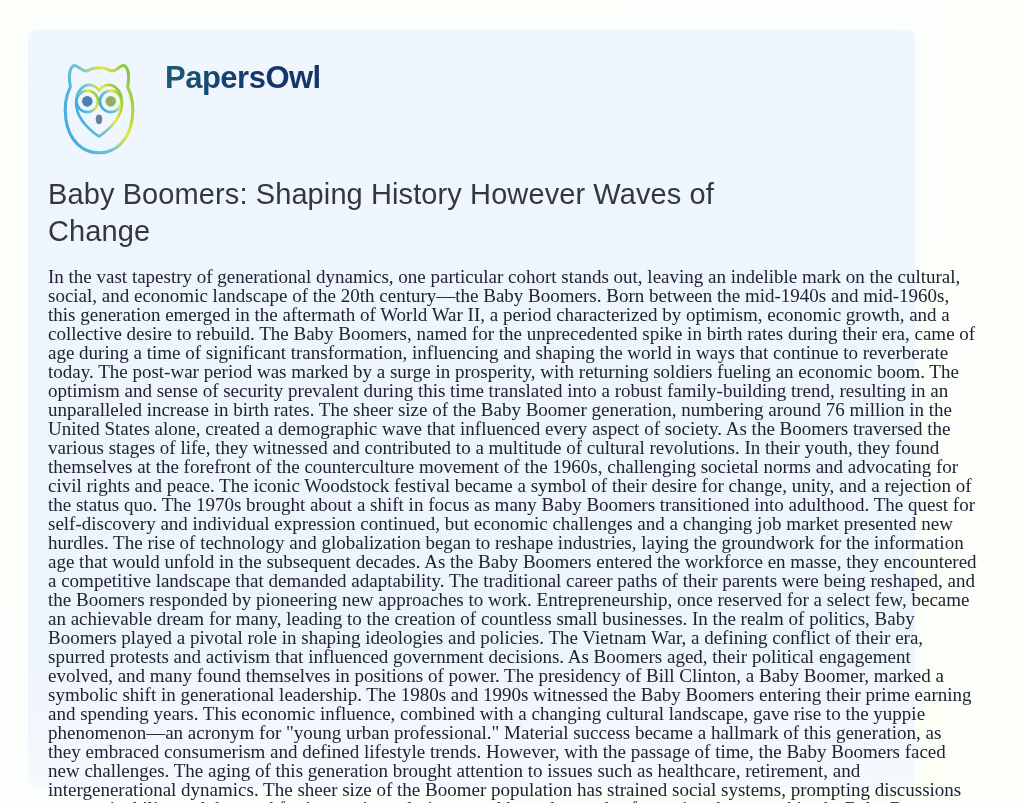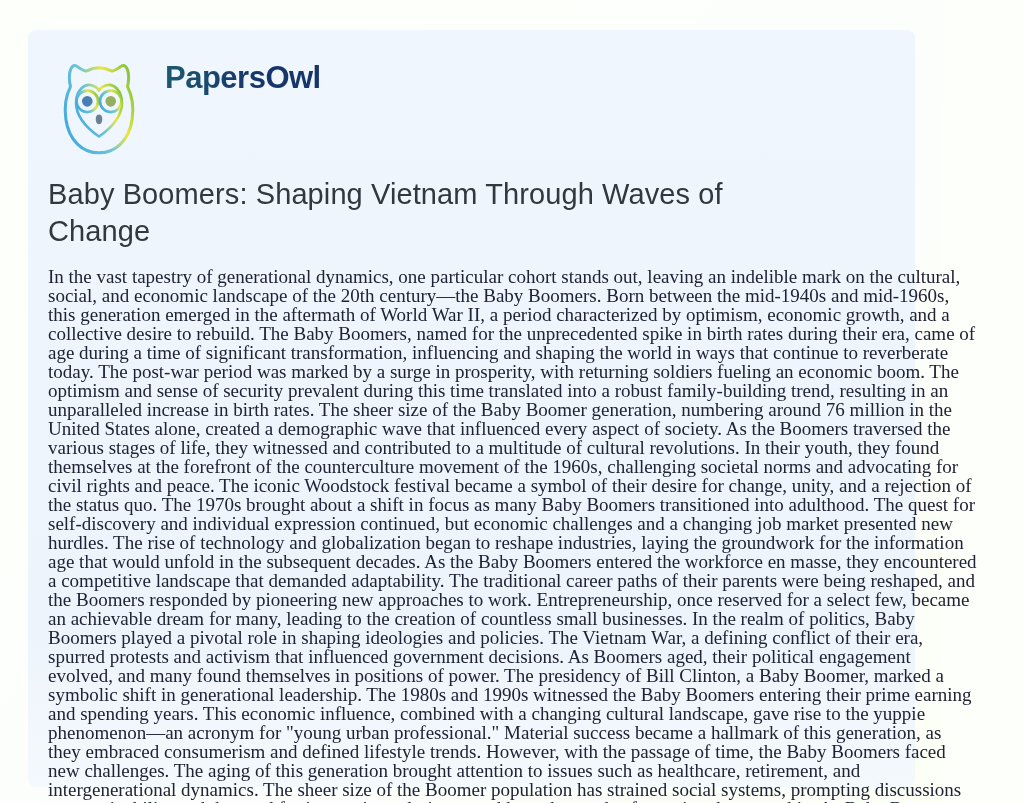--- a/index.html
+++ b/index.html
@@ -111,18 +111,18 @@
           <circle cx="61.5" cy="44.5" r="5.2" fill="#93af62"></circle>
 
           <path d="M50 57.5 C47.2 57.5 46.2 61 47.2 64.5 C48.2 67.8 51.8 67.8 52.8 64.5 C53.8 61 52.8 57.5 50 57.5 Z" fill="#6b7f95"></path>
         </svg>
       </div>
       <div class="header-text">
         <div class="site-name">PapersOwl</div>
       </div>
     </header>
 
-    <h1 class="title">Baby Boomers: Shaping Vietnam Through Waves of Change</h1>
+    <h1 class="title">Baby Boomers: Shaping History However Waves of Change</h1>
 
     <p class="body-text">In the vast tapestry of generational dynamics, one particular cohort stands out, leaving an indelible mark on the cultural, social, and economic landscape of the 20th century—the Baby Boomers. Born between the mid-1940s and mid-1960s, this generation emerged in the aftermath of World War II, a period characterized by optimism, economic growth, and a collective desire to rebuild. The Baby Boomers, named for the unprecedented spike in birth rates during their era, came of age during a time of significant transformation, influencing and shaping the world in ways that continue to reverberate today. The post-war period was marked by a surge in prosperity, with returning soldiers fueling an economic boom. The optimism and sense of security prevalent during this time translated into a robust family-building trend, resulting in an unparalleled increase in birth rates. The sheer size of the Baby Boomer generation, numbering around 76 million in the United States alone, created a demographic wave that influenced every aspect of society. As the Boomers traversed the various stages of life, they witnessed and contributed to a multitude of cultural revolutions. In their youth, they found themselves at the forefront of the counterculture movement of the 1960s, challenging societal norms and advocating for civil rights and peace. The iconic Woodstock festival became a symbol of their desire for change, unity, and a rejection of the status quo. The 1970s brought about a shift in focus as many Baby Boomers transitioned into adulthood. The quest for self-discovery and individual expression continued, but economic challenges and a changing job market presented new hurdles. The rise of technology and globalization began to reshape industries, laying the groundwork for the information age that would unfold in the subsequent decades. As the Baby Boomers entered the workforce en masse, they encountered a competitive landscape that demanded adaptability. The traditional career paths of their parents were being reshaped, and the Boomers responded by pioneering new approaches to work. Entrepreneurship, once reserved for a select few, became an achievable dream for many, leading to the creation of countless small businesses. In the realm of politics, Baby Boomers played a pivotal role in shaping ideologies and policies. The Vietnam War, a defining conflict of their era, spurred protests and activism that influenced government decisions. As Boomers aged, their political engagement evolved, and many found themselves in positions of power. The presidency of Bill Clinton, a Baby Boomer, marked a symbolic shift in generational leadership. The 1980s and 1990s witnessed the Baby Boomers entering their prime earning and spending years. This economic influence, combined with a changing cultural landscape, gave rise to the yuppie phenomenon—an acronym for "young urban professional." Material success became a hallmark of this generation, as they embraced consumerism and defined lifestyle trends. However, with the passage of time, the Baby Boomers faced new challenges. The aging of this generation brought attention to issues such as healthcare, retirement, and intergenerational dynamics. The sheer size of the Boomer population has strained social systems, prompting discussions on sustainability and the need for innovative solutions to address the needs of an aging demographic. As Baby Boomers continue to age, their legacy extends beyond economic and cultural</p>
 
   </div>
 </div>
 
 </body></html>

